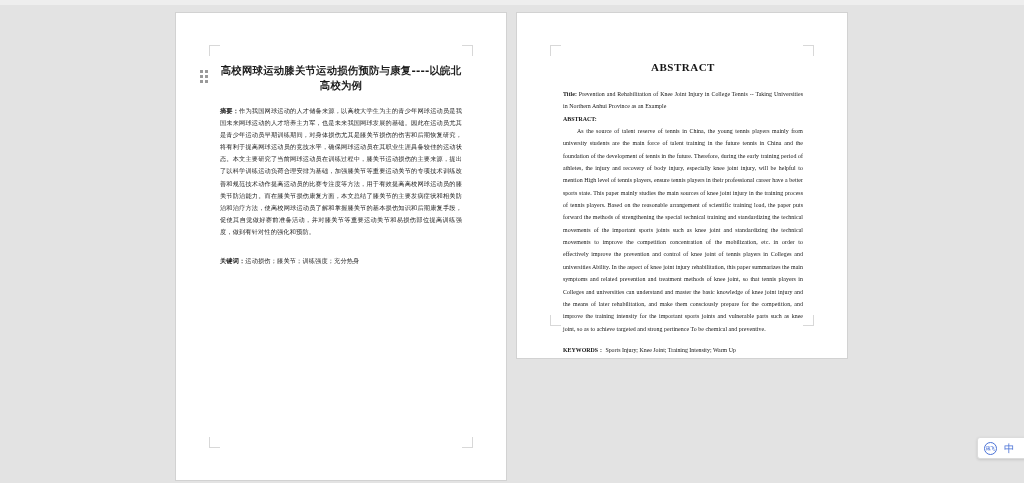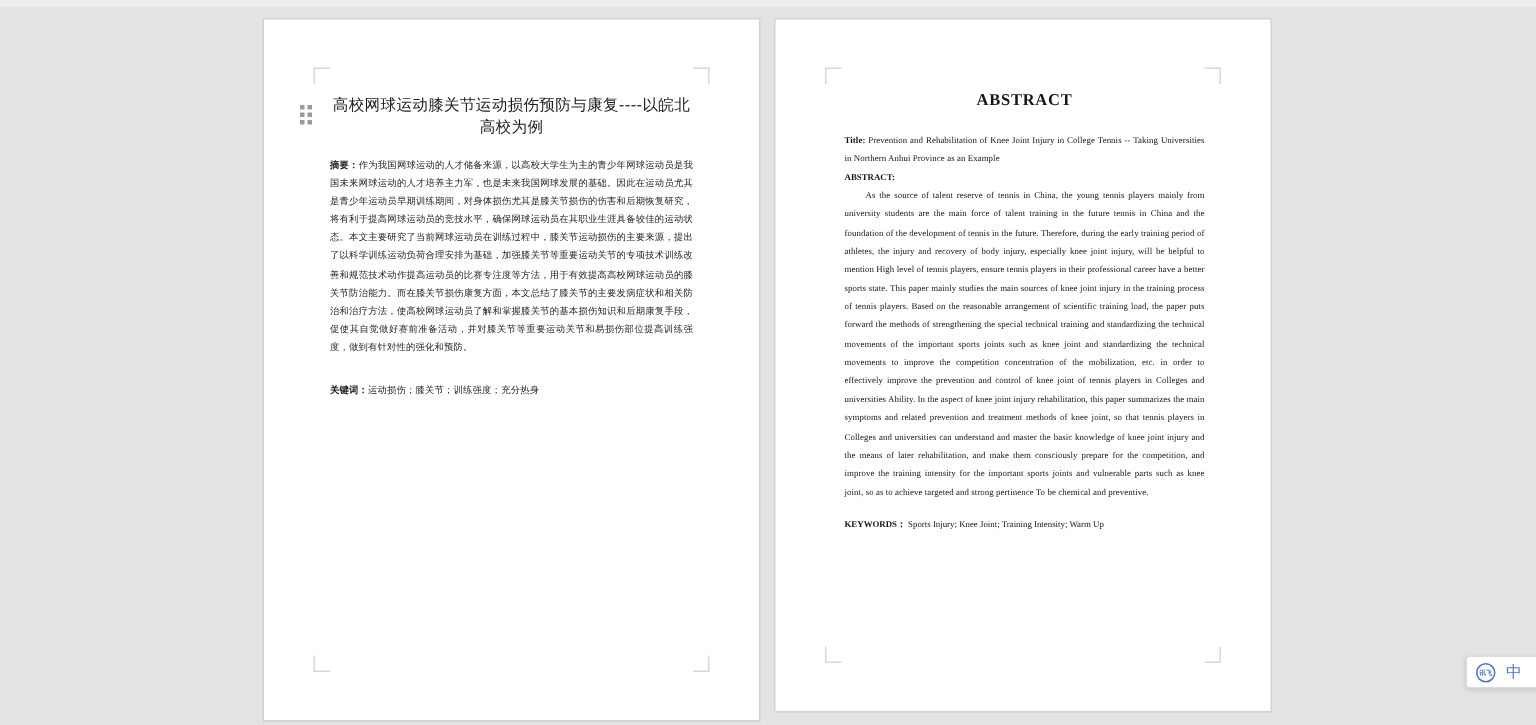--- a/index.html
+++ b/index.html
@@ -28,21 +28,21 @@
     background: #e3e3e3;
   }
 
   
   .page {
     position: absolute;
     background: #ffffff;
     box-shadow: 0 0 0 1px #d2d2d2;
   }
   #page-1 { left: 176px; top: 8px;  width: 330px; height: 467px; }
-  #page-2 { left: 517px; top: 8px;  width: 330px; height: 461px; padding-left: 47px; }
+  #page-2 { left: 517px; top: 8px;  width: 330px; height: 345px; padding-left: 47px; }
 
   
   .mark { position: absolute; width: 11px; height: 11px; }
   .mark::before, .mark::after {
     content: ""; position: absolute; background: #d8d8d8;
   }
   .mark.tl::before { left:0; top:0; width:11px; height:1px; }
   .mark.tl::after  { left:0; top:0; width:1px;  height:11px; }
   .mark.tr::before { right:0; top:0; width:11px; height:1px; }
   .mark.tr::after  { right:0; top:0; width:1px;  height:11px; }
@@ -72,21 +72,21 @@
     gap: 1px;
     cursor: move;
   }
   .drag-handle i {
     display: block; width: 3px; height: 3px;
     background: #9a9a9a;
   }
 
   .cn-title {
     font-family: "DejaVu Sans", "Liberation Sans", sans-serif;
-    font-weight: normal;
+    font-weight: bold;
     font-size: 10.4px;
     line-height: 15px;
     text-align: center;
     color: #1b1b1b;
     letter-spacing: 0.2px;
     margin: 0 0 12px 0;
     white-space: pre-line;
   }
   .cn-para {
     font-family: "DejaVu Sans", "Liberation Sans", sans-serif;

